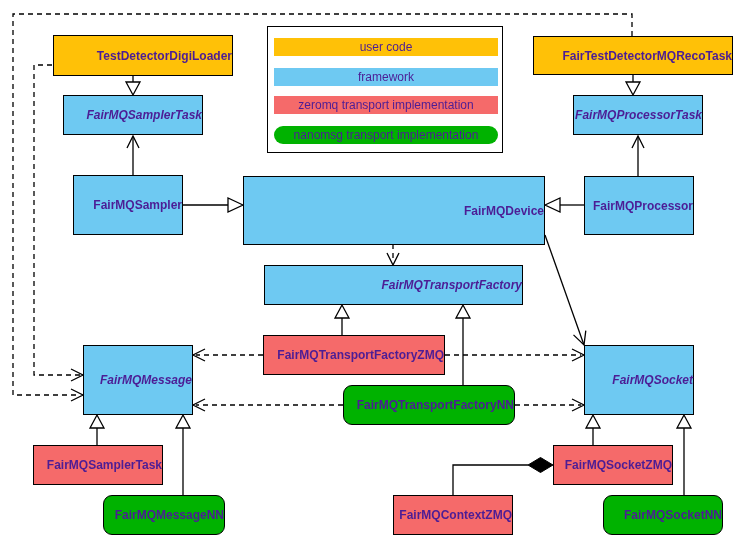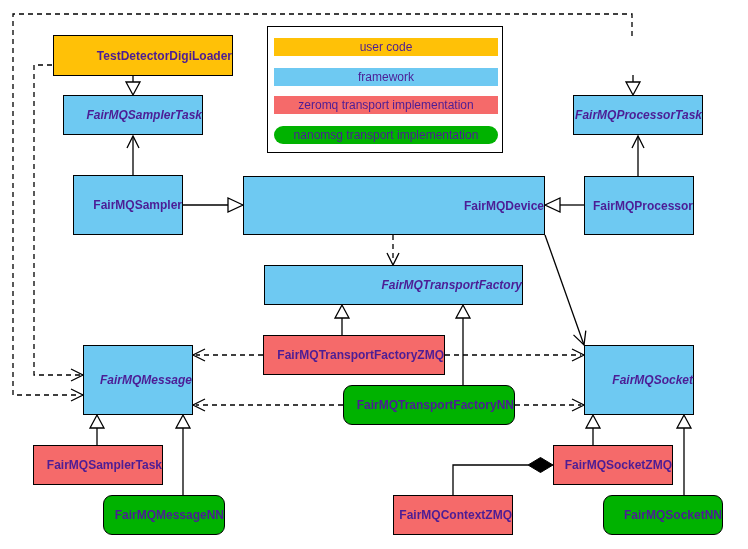--- a/index.html
+++ b/index.html
@@ -160,27 +160,30 @@
       <span>nanomsg transport implementation</span>
     </div>
   </div>
 
   <div class="node yellow" style="left:53px;top:35px;width:180px;height:41px">
     <span>TestDetectorDigiLoader</span>
   </div>
   <div class="node blue abstract" style="left:63px;top:95px;width:140px;height:40px">
     <span>FairMQSamplerTask</span>
   </div>
+  <div class="node yellow" style="left:533px;top:36px;width:200px;height:39px">
+    <span>FairTestDetectorMQRecoTask</span>
+  </div>
   <div class="node blue abstract" style="left:573px;top:95px;width:130px;height:40px">
     <span>FairMQProcessorTask</span>
   </div>
   <div class="node blue" style="left:73px;top:175px;width:110px;height:60px">
     <span>FairMQSampler</span>
   </div>
-  <div class="node blue" style="left:243px;top:176px;width:302px;height:59px">
+  <div class="node blue" style="left:243px;top:176px;width:302px;height:69px">
     <span>FairMQDevice</span>
   </div>
   <div class="node blue" style="left:584px;top:176px;width:110px;height:59px">
     <span>FairMQProcessor</span>
   </div>
   <div class="node blue abstract" style="left:264px;top:265px;width:259px;height:40px">
     <span>FairMQTransportFactory</span>
   </div>
   <div class="node red" style="left:263px;top:335px;width:182px;height:40px">
     <span>FairMQTransportFactoryZMQ</span>

